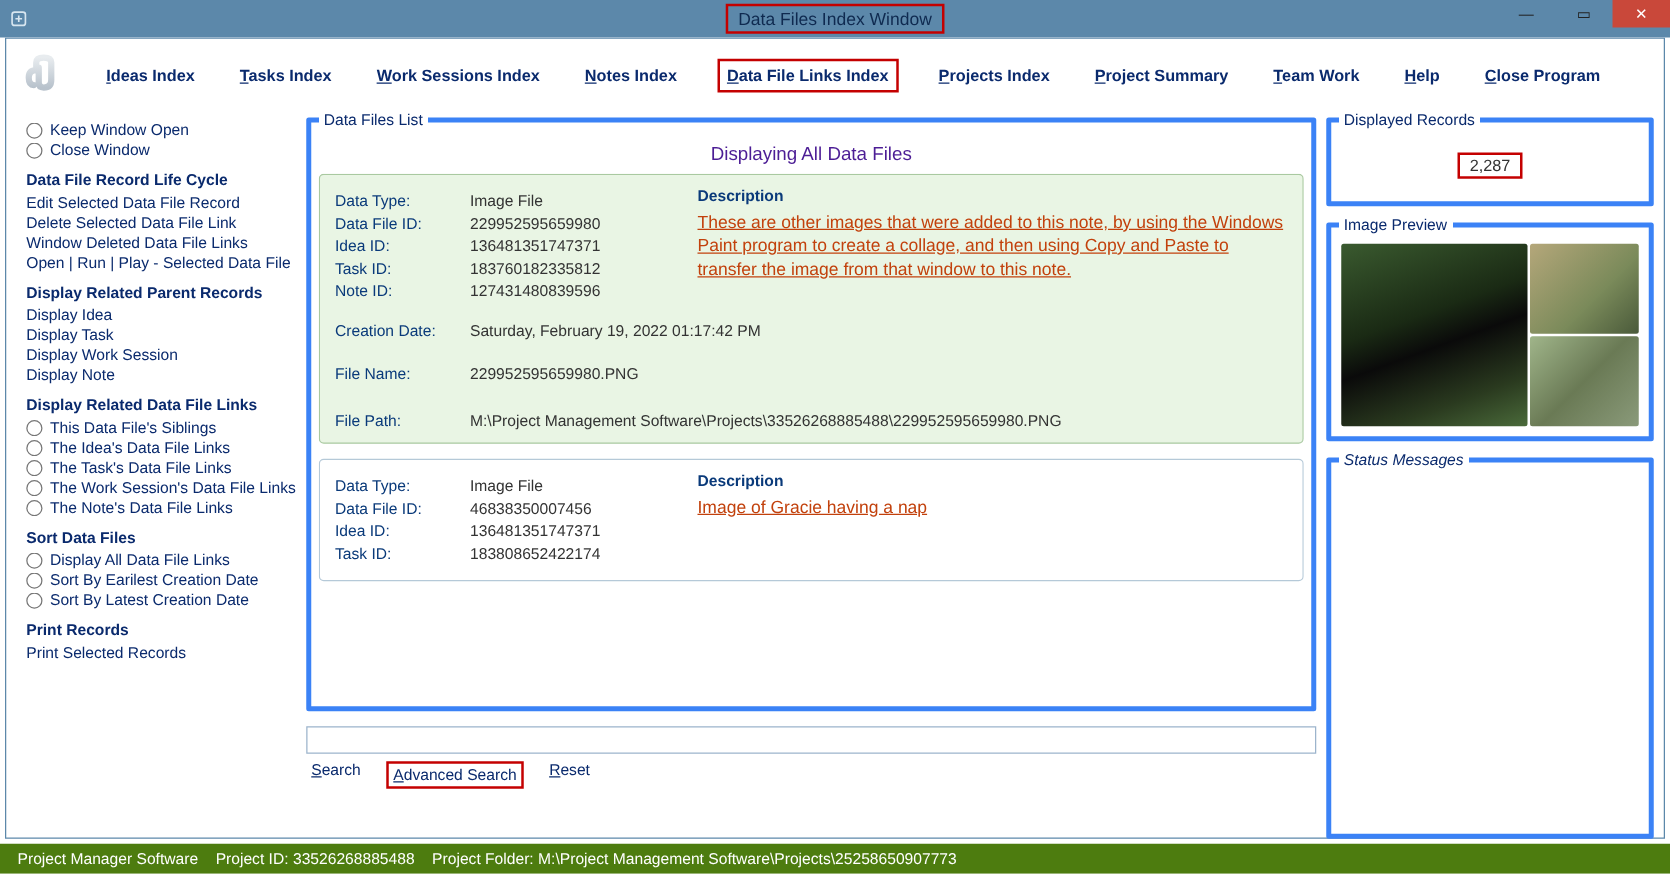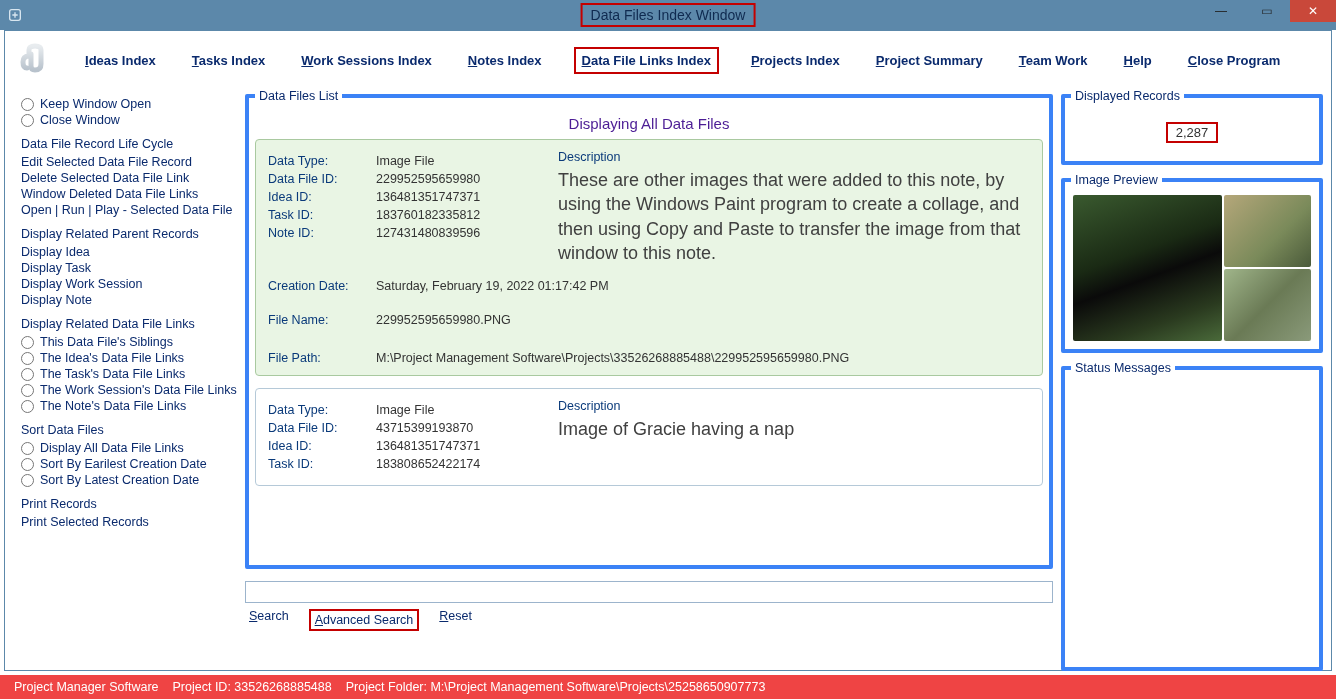--- a/index.html
+++ b/index.html
@@ -12,57 +12,57 @@
   .win-btn { width:46px; height:22px; display:flex; align-items:center; justify-content:center; font-size:12px; color:#222; }
   .win-close { background:#c9483a; color:#fff; }
   .app-body { position:absolute; top:30px; left:4px; right:4px; bottom:28px; border:1px solid #5c88aa; background:#fff; }
   .menubar { height:58px; display:flex; align-items:center; padding:16px 12px; gap:28px; }
   .logo { width:36px; height:36px; }
   .menu-item { color:#0a2a6d; font-size:13px; font-weight:bold; cursor:pointer; padding:2px 4px; white-space:nowrap; }
   .menu-item .ul { text-decoration:underline; }
   .menu-boxed { border:2px solid #c40000; padding:4px 6px; }
   .content { position:absolute; top:58px; left:0; right:0; bottom:0; display:flex; }
   .sidebar { width:240px; padding:6px 8px 6px 16px; font-size:12.5px; color:#0a2a6d; overflow:hidden; }
-  .side-group-title { font-weight:normal; margin-top:10px; margin-bottom:4px; }
+  .side-group-title { font-weight:bold; margin-top:10px; margin-bottom:4px; }
   .side-link { margin:2px 0; cursor:pointer; }
   .radio-row { display:flex; align-items:center; gap:6px; margin:2px 0; cursor:pointer; }
   .radio-row input { margin:0; }
   .main-col { flex:1; padding:0 4px 0 0; position:relative; }
   .right-col { width:274px; padding:0 8px 0 4px; }
   fieldset { border:4px solid #3b82f6; border-radius:2px; margin-bottom:8px; padding:6px; font-size:12px; color:#0a2a6d; }
   fieldset > legend { padding:0 4px; color:#0a2a6d; font-size:12.5px; font-weight:normal; }
   .list-container { height:480px; position:relative; }
   .list-heading { text-align:center; color:#4c1d95; font-size:15px; margin:6px 0 8px 0; }
   .scroll-area { position:absolute; top:36px; left:6px; right:6px; bottom:6px; overflow-y:scroll; border-right:0; }
   .record-card { border:1px solid #b5c9d8; border-radius:4px; padding:10px 12px; margin-bottom:12px; display:flex; gap:10px; }
   .record-card.selected { background:#e9f5e4; border-color:#a9c9a0; }
   .rec-left { width:280px; }
   .rec-row { display:flex; font-size:12.5px; color:#0a3a7a; margin:4px 0; }
   .rec-label { width:108px; }
   .rec-val { color:#333; }
   .rec-right { flex:1; }
-  .desc-title { font-weight:normal; font-size:12.5px; color:#0a3a7a; margin-bottom:4px; }
-  .desc-text { font-size:18px; color:#404040; line-height:1.35; }
+  .desc-title { font-weight:bold; font-size:12.5px; color:#0a3a7a; margin-bottom:4px; }
+  .desc-text { font-size:14px; color:#c2410c; line-height:1.35;text-decoration:underline; }
   .rec-wide-row { font-size:12.5px; color:#0a3a7a; display:flex; margin-top:4px; }
   .rec-wide-row .rec-label { width:108px; }
   .search-input { width:100%; height:22px; border:1px solid #9cb4cc; margin-top:4px; }
   .search-links { display:flex; gap:20px; margin-top:6px; font-size:12.5px; color:#0a2a6d; padding:0 4px; }
   .search-links .slink { cursor:pointer; }
   .search-links .slink .ul { text-decoration:underline; }
   .adv-box { border:2px solid #c40000; padding:2px 4px; }
   .disp-rec { height:46px; display:flex; align-items:center; justify-content:center; }
   .disp-val { border:2px solid #c40000; padding:1px 8px; font-size:13px; color:#333; }
   .preview-box { height:150px; display:flex; gap:2px; padding:2px; }
   .preview-main { flex:1.7; background:linear-gradient(160deg,#3a5a2f 0%,#1a2a14 40%,#0a0a0a 55%,#2a3a1f 80%,#4a6a3a 100%); border-radius:2px; }
   .preview-side { flex:1; display:flex; flex-direction:column; gap:2px; }
   .prev-small { flex:1; border-radius:2px; }
   .prev-small.a { background:linear-gradient(135deg,#b5a77a 0%,#7a8a5a 60%,#4a5a3a 100%); }
   .prev-small.b { background:linear-gradient(135deg,#a0b58a 0%,#6a7a55 50%,#8a9a7a 100%); }
-  .status-msg { height:310px; }
-  .statusbar { position:absolute; left:0; right:0; bottom:0; height:24px; background:#ef4444; color:#fff; font-size:12.5px; display:flex; align-items:center; padding:0 14px; gap:14px; }
+  .status-msg { height:310px;font-style:italic; }
+  .statusbar { position:absolute; left:0; right:0; bottom:0; height:24px; background:#4d7c0f; color:#fff; font-size:12.5px; display:flex; align-items:center; padding:0 14px; gap:14px; }
   ::-webkit-scrollbar { width:16px; }
   ::-webkit-scrollbar-track { background:#eaeef2; border:1px solid #cbd6e0; }
   ::-webkit-scrollbar-thumb { background:#c4ced8; border:1px solid #a8b4c0; }
   ::-webkit-scrollbar-button { background:#eaeef2; height:16px; border:1px solid #cbd6e0; }
 </style>
 </head>
 <body>
 
 <div class="titlebar">
   <div class="title-icon">
@@ -217,21 +217,21 @@
           </div>
 
           <div class="record-card">
             <div class="rec-left">
               <div class="rec-row">
                   <span class="rec-label">Data Type:</span>
                   <span class="rec-val">Image File</span>
                 </div>
               <div class="rec-row">
                   <span class="rec-label">Data File ID:</span>
-                  <span class="rec-val">43715399193870</span>
+                  <span class="rec-val">46838350007456</span>
                 </div>
               <div class="rec-row">
                   <span class="rec-label">Idea ID:</span>
                   <span class="rec-val">136481351747371</span>
                 </div>
               <div class="rec-row">
                   <span class="rec-label">Task ID:</span>
                   <span class="rec-val">183808652422174</span>
                 </div>
             </div>

